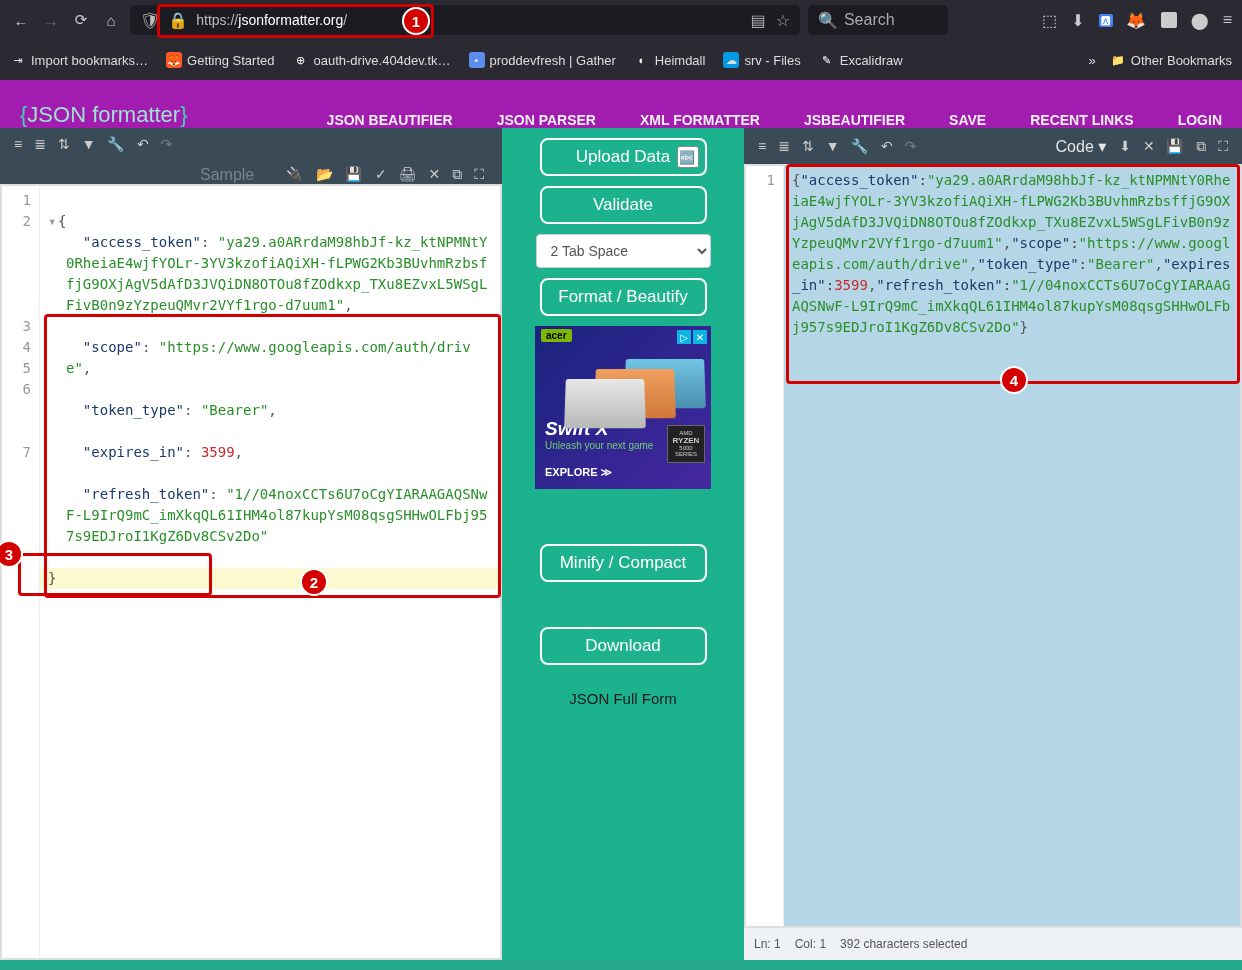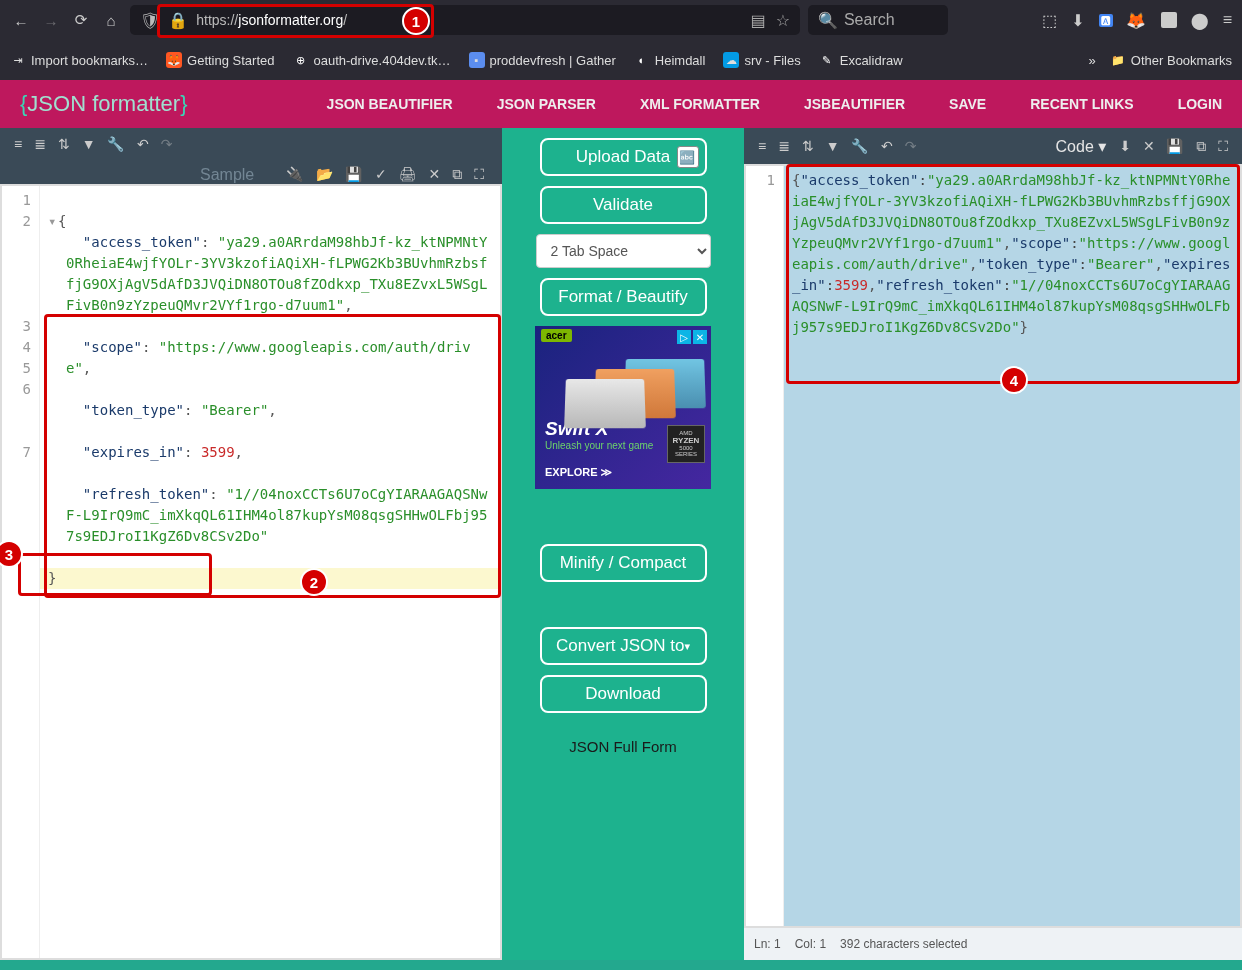--- a/index.html
+++ b/index.html
@@ -10,21 +10,21 @@
 .url-box{display:flex;align-items:center;background:#1c1b22;border-radius:5px;height:30px;padding:0 10px;flex:0 0 670px;color:#bbb;position:relative}
 .url-text{font-size:14px;color:#bbb}
 .url-text .domain{color:#fff}
 .url-icons{margin-left:auto;display:flex;gap:10px;color:#aaa}
 .search-box{display:flex;align-items:center;background:#1c1b22;border-radius:5px;height:30px;padding:0 10px;color:#aaa;flex:0 0 140px;gap:6px}
 .right-icons{margin-left:auto;display:flex;gap:14px;color:#ccc;align-items:center}
 .bookmarks{display:flex;align-items:center;height:40px;padding:0 10px;gap:18px;color:#ddd;font-size:13px}
 .bm{display:flex;align-items:center;gap:5px;cursor:pointer}
 .bm-icon{width:16px;height:16px;border-radius:3px;display:inline-flex;align-items:center;justify-content:center;font-size:11px}
 .more-bm{margin-left:auto;display:flex;gap:14px;align-items:center}
-.site-header{background:#be185d;height:48px;display:flex;align-items:center;padding:0 20px;color:#fff}
+.site-header{background:#a21caf;height:48px;display:flex;align-items:flex-end;padding:0 20px;color:#fff}
 .logo{font-size:22px;color:#a0e0d0;font-weight:300}
 .logo .brace{color:#3ad6b6}
 .nav{margin-left:auto;display:flex;gap:44px;font-weight:bold;font-size:14px}
 .nav a{color:#eee;cursor:pointer}
 .main{display:flex;height:832px}
 .pane{flex:0 0 502px;display:flex;flex-direction:column;background:#fff;position:relative}
 .left-pane{flex:0 0 502px}
 .mid{flex:1;background:#1db28e;display:flex;flex-direction:column;align-items:center;padding-top:10px;gap:10px}
 .toolbar{background:#3a4a57;height:36px;display:flex;align-items:center;gap:12px;padding:0 14px;color:#ccc;position:relative}
 .toolbar .ic{font-size:14px;cursor:pointer}
@@ -218,24 +218,20 @@
           <div style="font-weight:bold;font-size:8px">RYZEN</div>
           <div>5000 SERIES</div>
         </div>
       <div style="font-size:19px;font-weight:bold;font-style:italic">Swift X</div>
       <div style="font-size:10px;color:#6dd36b">Unleash your next game</div>
       <div style="font-size:11px;font-weight:bold;margin-top:15px">EXPLORE ≫</div>
     </div>
     <div style="height:35px"></div>
     <button class="btn">Minify / Compact</button>
     <div style="height:25px"></div>
-    <button class="btn">
-        <span>Convert JSON to</span>
-        <span style="font-size:11px">▾</span>
-      </button>
     <button class="btn">Download</button>
     <div style="color:#1a1a1a;font-size:15px;margin-top:15px">JSON Full Form</div>
     <div class="ann" style="left:18px;top:553px;width:194px;height:43px"></div>
     <div class="circ" style="left:-5px;top:540px">
         <span>3</span>
       </div>
   </div>
 
   <div class="pane" style="flex:0 0 498px">
     <div class="toolbar">

